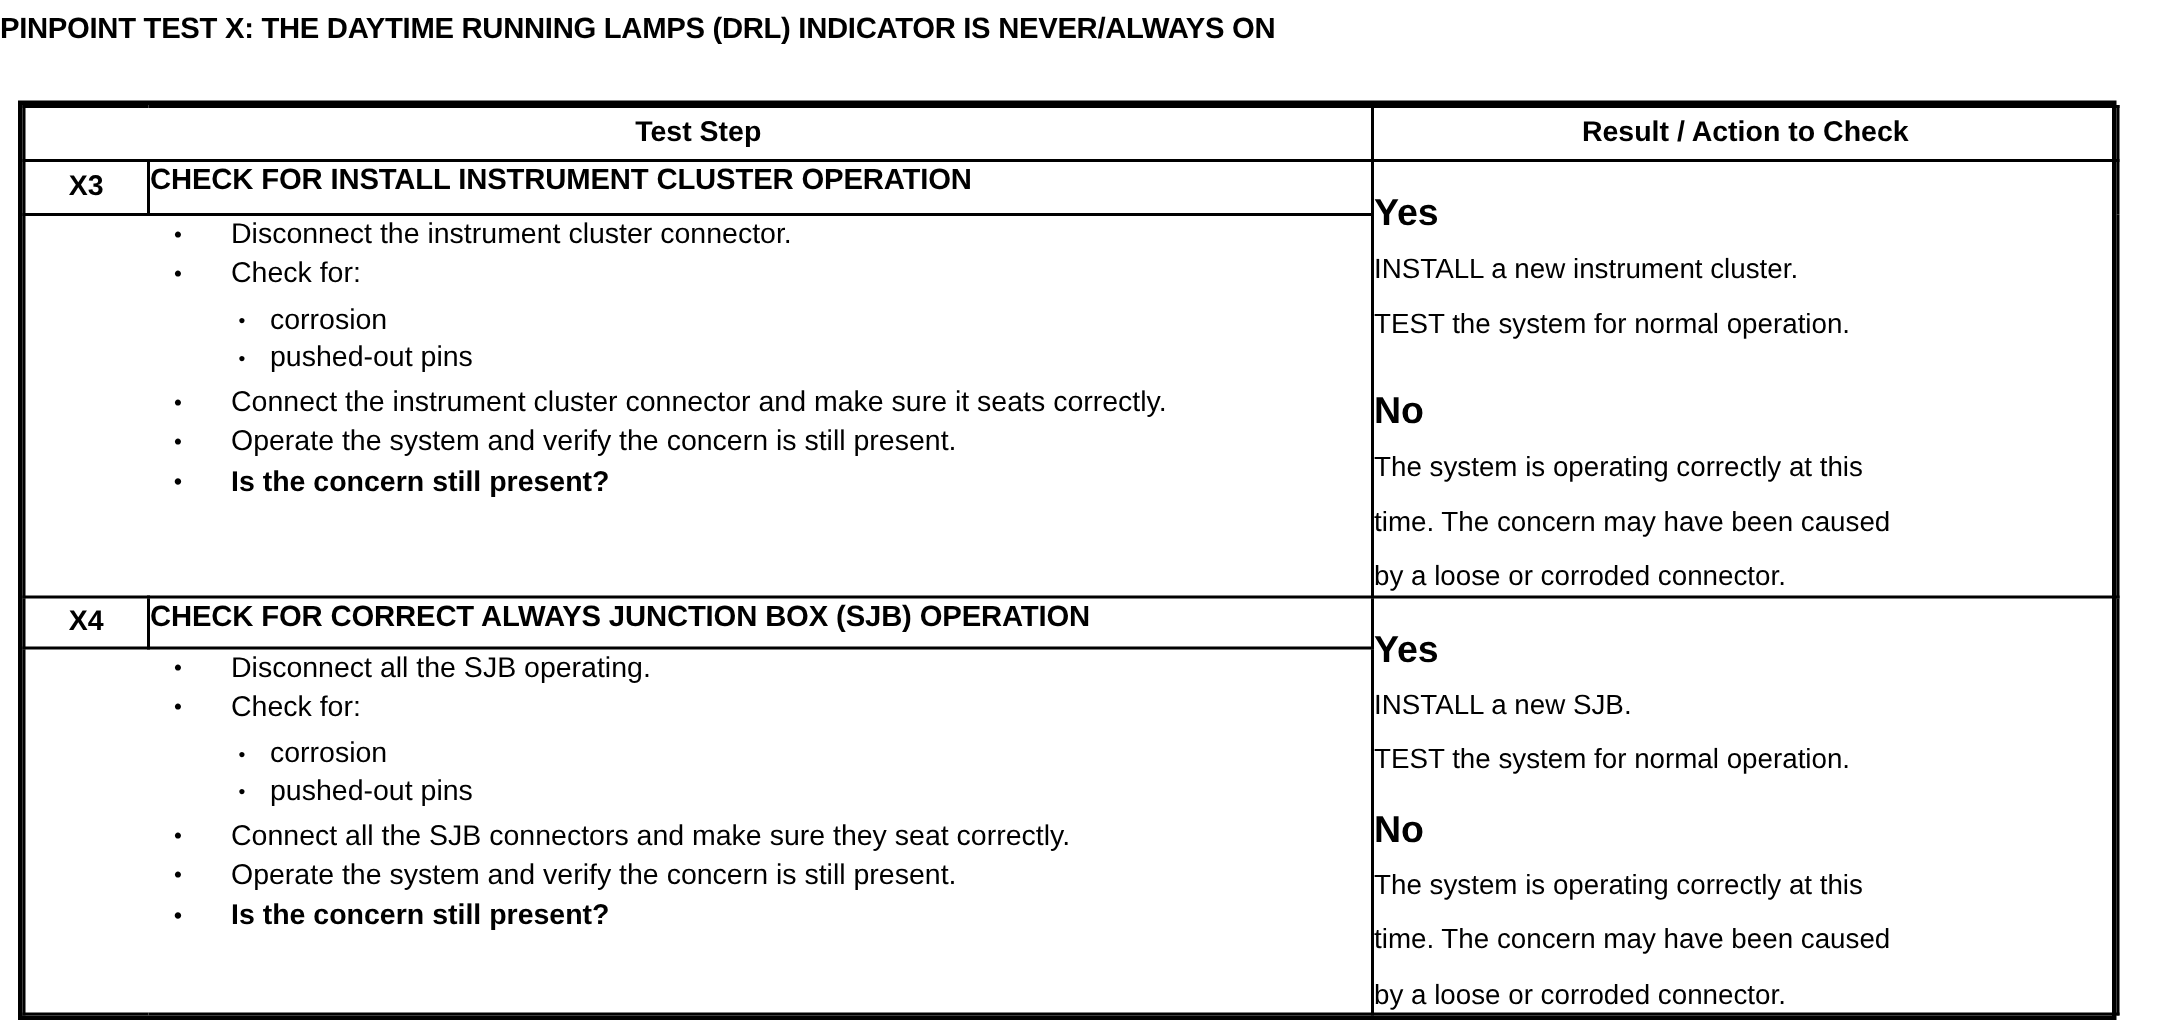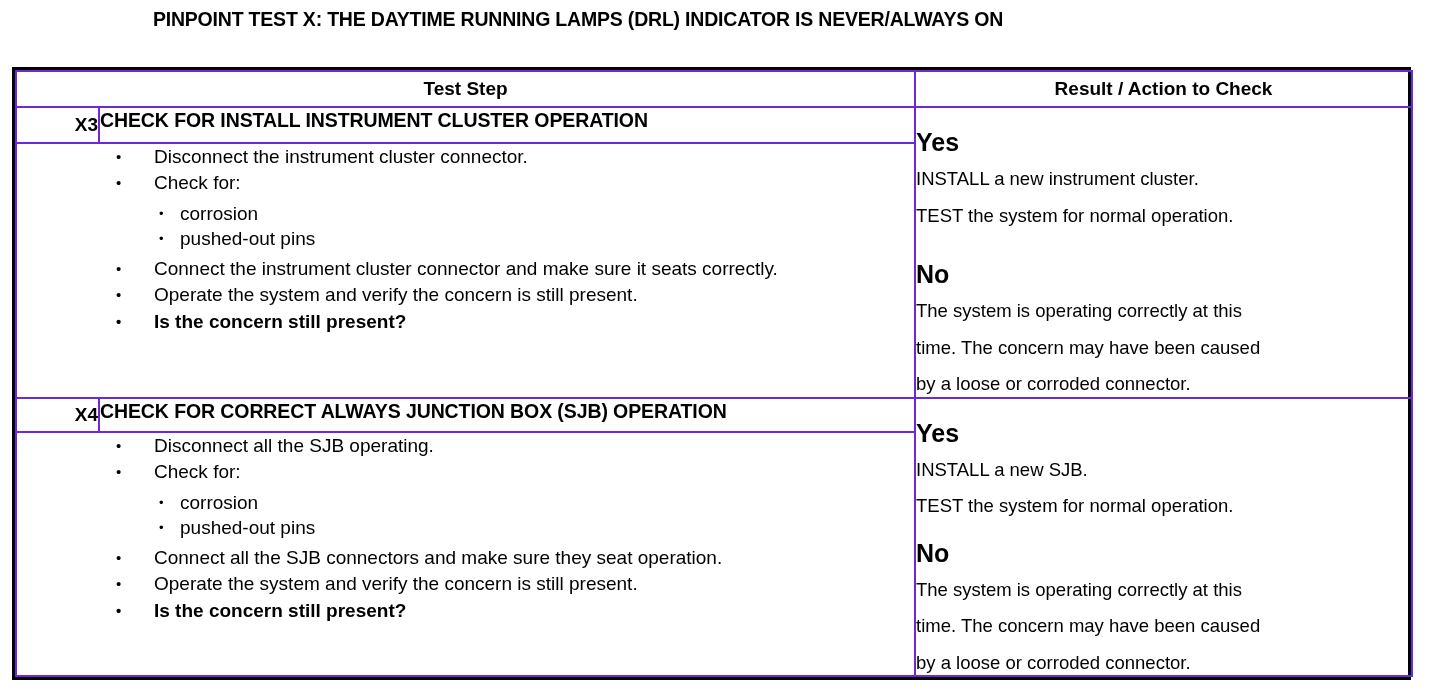--- a/index.html
+++ b/index.html
@@ -22,21 +22,21 @@
     height: 690px;
     background: #ffffff;
   }
 
   
   .title-block {
     position: absolute;
     left: 0;
     top: 8px;
     width: 1156px;
-    text-align: center;
+    text-align: left;
   }
   .title-line1 {
     font-size: 19.5px;
     font-weight: bold;
     line-height: 22px;
     letter-spacing: -0.2px;
     white-space: nowrap;
   }
   .title-line2 {
     font-size: 18px;
@@ -55,21 +55,21 @@
     border-collapse: collapse;
     box-sizing: border-box;
     background: #fff;
   }
   table.grid {
     border-collapse: collapse;
     width: 100%;
     table-layout: fixed;
   }
   table.grid td, table.grid th {
-    border: 2px solid #6d28d9;
+    border: 2px solid #000000;
     vertical-align: top;
     padding: 0;
   }
 
   col.c-num   { width: 83px; }
   col.c-step  { width: 816px; }
   col.c-res   { width: 497px; }
 
   
   .hdr-cell {
@@ -77,21 +77,21 @@
     font-size: 19px;
     font-weight: bold;
     height: 34px;
     line-height: 34px;
     vertical-align: middle !important;
     white-space: nowrap;
   }
 
   
   .num-cell {
-    text-align: right;
+    text-align: center;
     font-size: 19px;
     font-weight: bold;
     vertical-align: middle !important;
   }
 
   
   .head-cell {
     font-size: 19.5px;
     font-weight: bold;
     line-height: 25px;
@@ -277,21 +277,21 @@
                     <span>corrosion</span>
                   </li>
                   <li>
                     <span class="bull">•</span>
                     <span>pushed-out pins</span>
                   </li>
                 </ul>
               </li>
               <li>
                 <span class="bull">•</span>
-                <span>Connect all the SJB connectors and make sure they seat operation.</span>
+                <span>Connect all the SJB connectors and make sure they seat correctly.</span>
               </li>
               <li>
                 <span class="bull">•</span>
                 <span>Operate the system and verify the concern is still present.</span>
               </li>
               <li class="bold">
                 <span class="bull">•</span>
                 <span>Is the concern still present?</span>
               </li>
             </ul>

